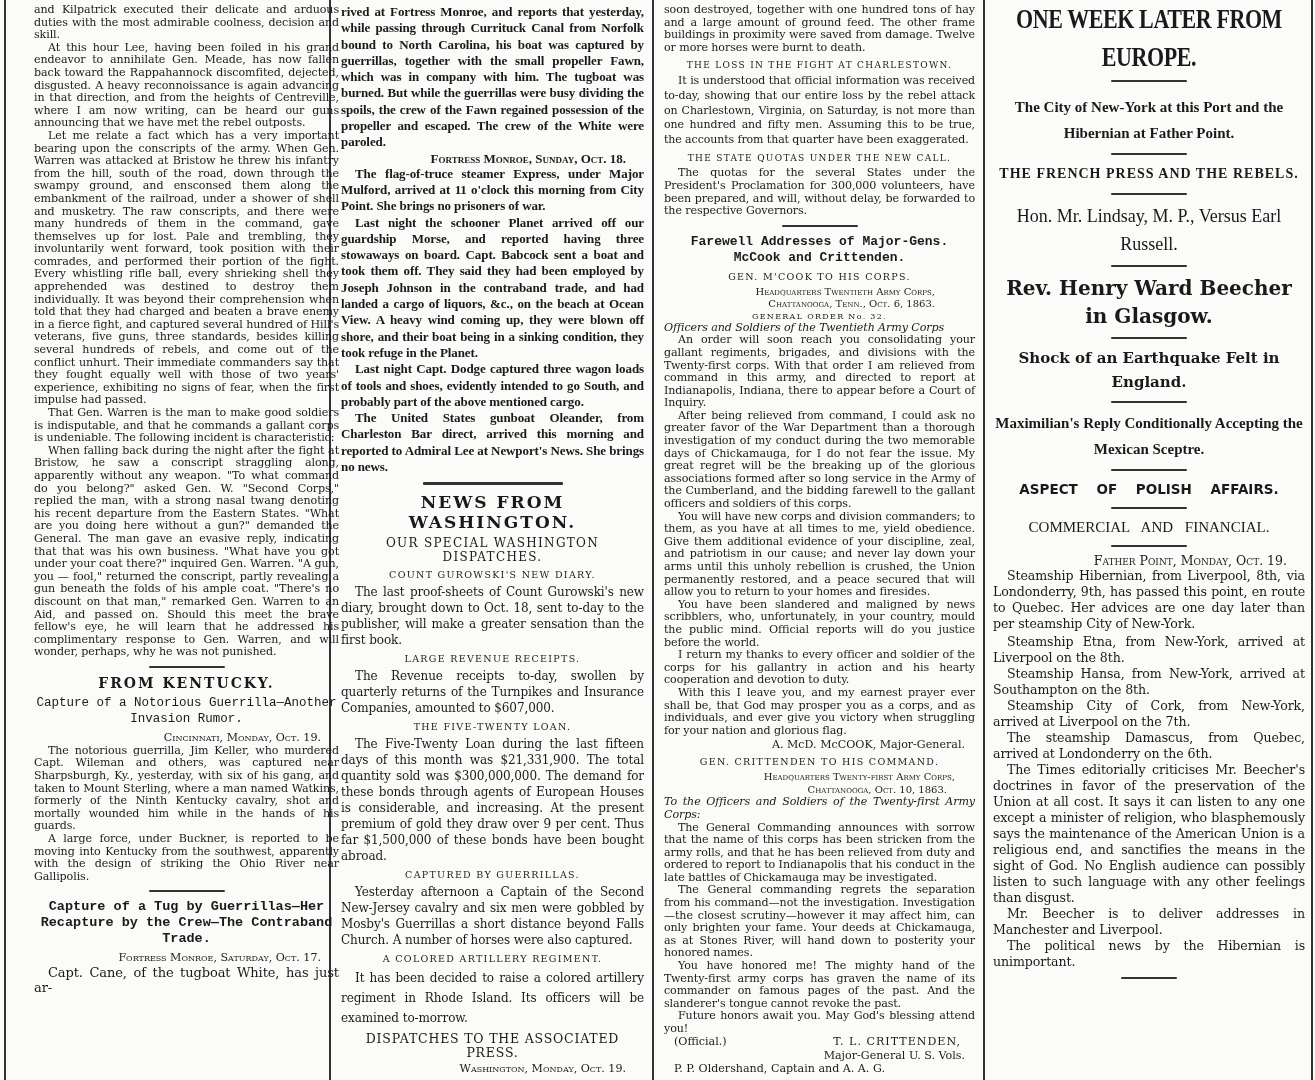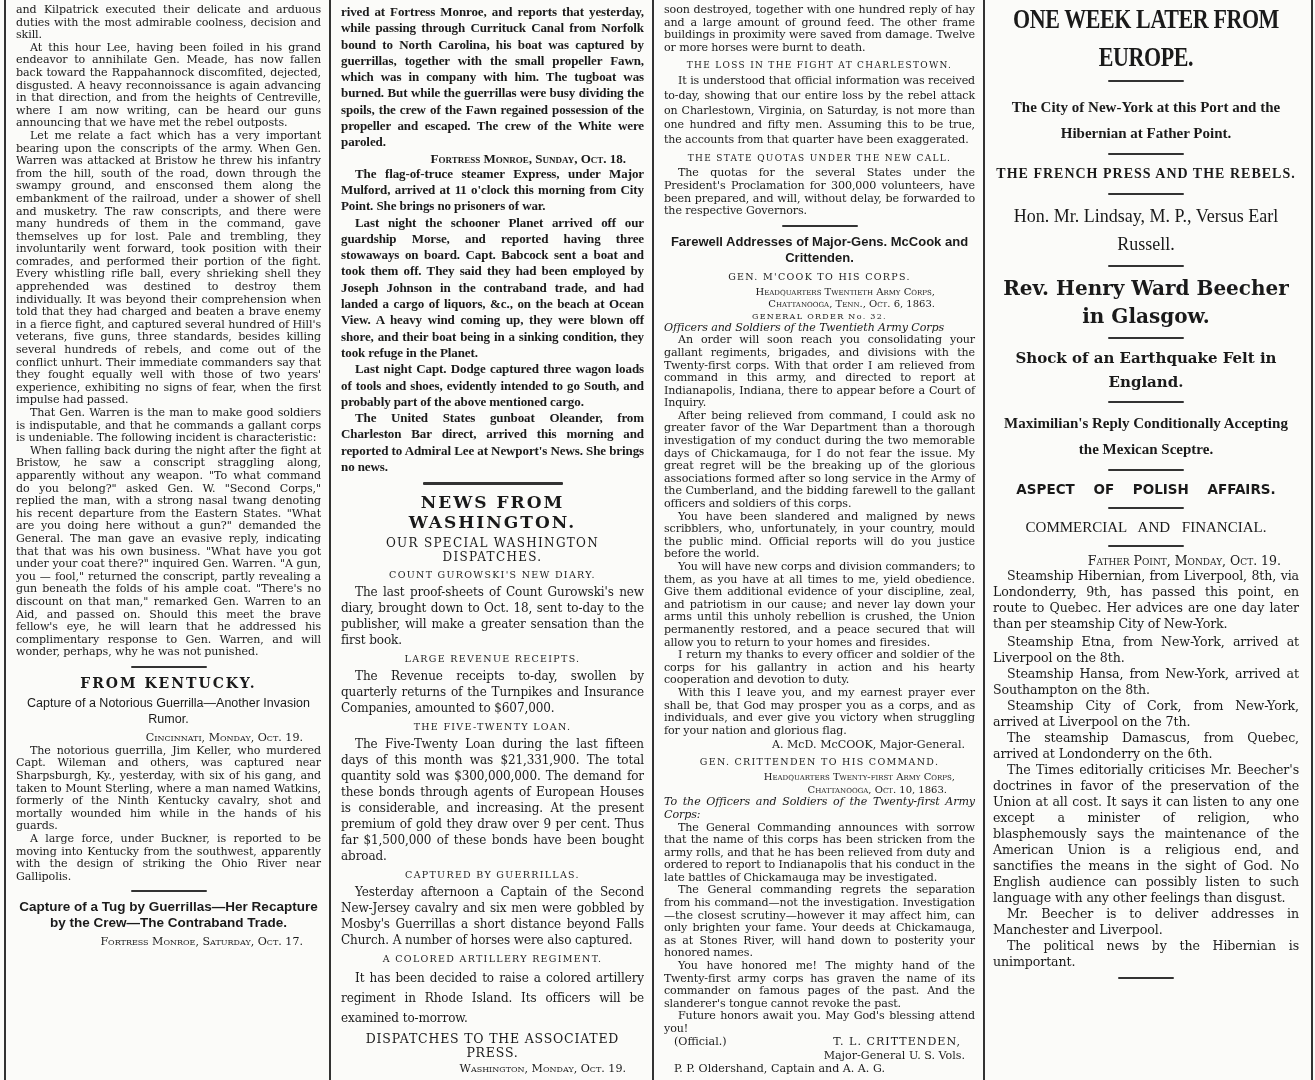--- a/index.html
+++ b/index.html
@@ -7,52 +7,53 @@
   .page { position:absolute; inset:0; background:#fbfbf9; }
   .col { position:absolute; top:0; height:1080px; box-sizing:border-box; padding:4px 8px 0 10px; overflow:hidden; }
   .rule { position:absolute; top:0; width:2px; background:#333; }
   .p { font-size:11.1px; line-height:12.6px; text-align:justify; margin:0; text-indent:14px; letter-spacing:-0.1px; }
   .p.noind { text-indent:0; }
   .dl { font-size:11.1px; line-height:13px; text-align:right; margin:1px 18px 1px 0; font-variant:small-caps; }
   .sub { font-size:10.5px; line-height:14px; text-align:center; letter-spacing:1.3px; margin:4px 0 2px; font-family:"DejaVu Serif", serif; }
   .sig { font-size:11.1px; line-height:12.6px; margin:0; }
   .h1 { font-family:"Liberation Serif", serif; font-weight:bold; text-align:center; margin:4px 0; }
   .h1.wide { font-size:17px; letter-spacing:2px; font-family:"DejaVu Serif", serif; }
-  .hdeck { font-family:Liberation Sans, sans-serif; font-weight:bold; text-align:center; font-size:14px; line-height:16px; margin:4px 0; }
+  .hdeck { font-family:Liberation Mono, monospace; font-weight:bold; text-align:center; font-size:14px; line-height:16px; margin:4px 0; }
   .dash { width:76px; height:2px; background:#333; margin:7px auto; border-radius:1px; }
   .ital { font-style:italic; }
   .sc { font-variant:small-caps; }
   .eu-head { font-family:"Liberation Serif", serif; text-align:center; font-weight:bold; margin:0; }
 </style>
 </head>
 <body>
 
 <div class="page">
 
   <div class="rule" style="left:4px;height:1080px;"></div>
   <div class="rule" style="left:329px;height:1080px;"></div>
   <div class="rule" style="left:652px;height:1080px;"></div>
   <div class="rule" style="left:983px;height:1080px;"></div>
   <div class="rule" style="left:1311px;height:1080px;"></div>
 
-  <div class="col" style="left:6px;width:323px;">
+  <div class="col" style="left:24px;width:323px;">
     <p class="p noind">and Kilpatrick executed their delicate and arduous duties with the most admirable coolness, decision and skill.</p>
     <p class="p">At this hour Lee, having been foiled in his grand endeavor to annihilate Gen. Meade, has now fallen back toward the Rappahannock discomfited, dejected, disgusted. A heavy reconnoissance is again advancing in that direction, and from the heights of Centreville, where I am now writing, can be heard our guns announcing that we have met the rebel outposts.</p>
     <p class="p">Let me relate a fact which has a very important bearing upon the conscripts of the army. When Gen. Warren was attacked at Bristow he threw his infantry from the hill, south of the road, down through the swampy ground, and ensconsed them along the embankment of the railroad, under a shower of shell and musketry. The raw conscripts, and there were many hundreds of them in the command, gave themselves up for lost. Pale and trembling, they involuntarily went forward, took position with their comrades, and performed their portion of the fight. Every whistling rifle ball, every shrieking shell they apprehended was destined to destroy them individually. It was beyond their comprehension when told that they had charged and beaten a brave enemy in a fierce fight, and captured several hundred of Hill's veterans, five guns, three standards, besides killing several hundreds of rebels, and come out of the conflict unhurt. Their immediate commanders say that they fought equally well with those of two years' experience, exhibiting no signs of fear, when the first impulse had passed.</p>
     <p class="p">That Gen. Warren is the man to make good soldiers is indisputable, and that he commands a gallant corps is undeniable. The following incident is characteristic:</p>
     <p class="p">When falling back during the night after the fight at Bristow, he saw a conscript straggling along, apparently without any weapon. "To what command do you belong?" asked Gen. W. "Second Corps," replied the man, with a strong nasal twang denoting his recent departure from the Eastern States. "What are you doing here without a gun?" demanded the General. The man gave an evasive reply, indicating that that was his own business. "What have you got under your coat there?" inquired Gen. Warren. "A gun, you — fool," returned the conscript, partly revealing a gun beneath the folds of his ample coat. "There's no discount on that man," remarked Gen. Warren to an Aid, and passed on. Should this meet the brave fellow's eye, he will learn that he addressed his complimentary response to Gen. Warren, and will wonder, perhaps, why he was not punished.</p>
     <div class="dash"></div>
     <div class="h1 wide" style="font-size:14px;">FROM KENTUCKY.</div>
     <div class="hdeck" style="font-size:12.5px;font-weight:normal;">Capture of a Notorious Guerrilla—Another Invasion Rumor.</div>
     <div class="dl">Cincinnati, Monday, Oct. 19.</div>
     <p class="p">The notorious guerrilla, Jim Keller, who murdered Capt. Wileman and others, was captured near Sharpsburgh, Ky., yesterday, with six of his gang, and taken to Mount Sterling, where a man named Watkins, formerly of the Ninth Kentucky cavalry, shot and mortally wounded him while in the hands of his guards.</p>
     <p class="p">A large force, under Buckner, is reported to be moving into Kentucky from the southwest, apparently with the design of striking the Ohio River near Gallipolis.</p>
     <div class="dash"></div>
     <div class="hdeck" style="font-size:13.5px;">Capture of a Tug by Guerrillas—Her Recapture by the Crew—The Contraband Trade.</div>
     <div class="dl">Fortress Monroe, Saturday, Oct. 17.</div>
+    <p class="p" style="font-size:13px;line-height:15px;">Capt. Cane, of the tugboat White, has just ar-</p>
   </div>
 
   <div class="col" style="left:331px;width:321px;">
     <p class="p noind" style="font-size:13px;line-height:16.3px;font-weight:bold;font-family:'Liberation Serif',serif;">rived at Fortress Monroe, and reports that yesterday, while passing through Currituck Canal from Norfolk bound to North Carolina, his boat was captured by guerrillas, together with the small propeller Fawn, which was in company with him. The tugboat was burned. But while the guerrillas were busy dividing the spoils, the crew of the Fawn regained possession of the propeller and escaped. The crew of the White were paroled.</p>
     <div class="dl" style="font-size:13px;font-weight:bold;font-family:'Liberation Serif',serif;">Fortress Monroe, Sunday, Oct. 18.</div>
     <p class="p" style="font-size:13px;line-height:16.3px;font-weight:bold;font-family:'Liberation Serif',serif;">The flag-of-truce steamer Express, under Major Mulford, arrived at 11 o'clock this morning from City Point. She brings no prisoners of war.</p>
     <p class="p" style="font-size:13px;line-height:16.3px;font-weight:bold;font-family:'Liberation Serif',serif;">Last night the schooner Planet arrived off our guardship Morse, and reported having three stowaways on board. Capt. Babcock sent a boat and took them off. They said they had been employed by Joseph Johnson in the contraband trade, and had landed a cargo of liquors, &amp;c., on the beach at Ocean View. A heavy wind coming up, they were blown off shore, and their boat being in a sinking condition, they took refuge in the Planet.</p>
     <p class="p" style="font-size:13px;line-height:16.3px;font-weight:bold;font-family:'Liberation Serif',serif;">Last night Capt. Dodge captured three wagon loads of tools and shoes, evidently intended to go South, and probably part of the above mentioned cargo.</p>
     <p class="p" style="font-size:13px;line-height:16.3px;font-weight:bold;font-family:'Liberation Serif',serif;">The United States gunboat Oleander, from Charleston Bar direct, arrived this morning and reported to Admiral Lee at Newport's News. She brings no news.</p>
     <div class="dash" style="width:140px;height:3px;"></div>
@@ -68,57 +69,57 @@
     <p class="p" style="font-size:12px;line-height:16px;">Yesterday afternoon a Captain of the Second New-Jersey cavalry and six men were gobbled by Mosby's Guerrillas a short distance beyond Falls Church. A number of horses were also captured.</p>
     <div class="sub" style="font-size:9.5px;">A COLORED ARTILLERY REGIMENT.</div>
     <p class="p" style="font-size:12px;line-height:20px;">It has been decided to raise a colored artillery regiment in Rhode Island. Its officers will be examined to-morrow.</p>
     <div class="sub" style="font-size:12.5px;letter-spacing:0.8px;">DISPATCHES TO THE ASSOCIATED PRESS.</div>
     <div class="dl">Washington, Monday, Oct. 19.</div>
     <div class="sub" style="font-size:9.5px;">SERIOUS CONFLAGRATION.</div>
 
   </div>
 
   <div class="col" style="left:654px;width:329px;">
-    <p class="p noind">soon destroyed, together with one hundred reply of hay and a large amount of ground feed. The other frame buildings in proximity were saved from damage. Twelve or more horses were burnt to death.</p>
+    <p class="p noind">soon destroyed, together with one hundred tons of hay and a large amount of ground feed. The other frame buildings in proximity were saved from damage. Twelve or more horses were burnt to death.</p>
     <div class="sub" style="font-size:9px;">THE LOSS IN THE FIGHT AT CHARLESTOWN.</div>
     <p class="p" style="font-size:11px;line-height:14.6px;">It is understood that official information was received to-day, showing that our entire loss by the rebel attack on Charlestown, Virginia, on Saturday, is not more than one hundred and fifty men. Assuming this to be true, the accounts from that quarter have been exaggerated.</p>
     <div class="sub" style="font-size:9px;">THE STATE QUOTAS UNDER THE NEW CALL.</div>
     <p class="p">The quotas for the several States under the President's Proclamation for 300,000 volunteers, have been prepared, and will, without delay, be forwarded to the respective Governors.</p>
     <div class="dash"></div>
     <div class="hdeck" style="font-size:13px;">Farewell Addresses of Major-Gens. McCook and Crittenden.</div>
     <div class="sub" style="font-size:9.5px;">GEN. M'COOK TO HIS CORPS.</div>
     <div class="dl sc" style="font-size:10px;line-height:11.5px;margin-right:40px;">Headquarters Twentieth Army Corps,</div>
     <div class="dl sc" style="font-size:10px;line-height:11.5px;margin-right:40px;">Chattanooga, Tenn., Oct. 6, 1863.</div>
     <div class="sub" style="font-size:8px;margin:0;line-height:11px;">GENERAL ORDER No. 32.</div>
     <p class="p noind ital">Officers and Soldiers of the Twentieth Army Corps</p>
     <p class="p">An order will soon reach you consolidating your gallant regiments, brigades, and divisions with the Twenty-first corps. With that order I am relieved from command in this army, and directed to report at Indianapolis, Indiana, there to appear before a Court of Inquiry.</p>
     <p class="p">After being relieved from command, I could ask no greater favor of the War Department than a thorough investigation of my conduct during the two memorable days of Chickamauga, for I do not fear the issue. My great regret will be the breaking up of the glorious associations formed after so long service in the Army of the Cumberland, and the bidding farewell to the gallant officers and soldiers of this corps.</p>
+    <p class="p">You will have new corps and division commanders; to them, as you have at all times to me, yield obedience. Give them additional evidence of your discipline, zeal, and patriotism in our cause; and never lay down your arms until this unholy rebellion is crushed, the Union permanently restored, and a peace secured that will allow you to return to your homes and firesides.</p>
     <p class="p">You have been slandered and maligned by news scribblers, who, unfortunately, in your country, mould the public mind. Official reports will do you justice before the world.</p>
-    <p class="p">You will have new corps and division commanders; to them, as you have at all times to me, yield obedience. Give them additional evidence of your discipline, zeal, and patriotism in our cause; and never lay down your arms until this unholy rebellion is crushed, the Union permanently restored, and a peace secured that will allow you to return to your homes and firesides.</p>
     <p class="p">I return my thanks to every officer and soldier of the corps for his gallantry in action and his hearty cooperation and devotion to duty.</p>
     <p class="p">With this I leave you, and my earnest prayer ever shall be, that God may prosper you as a corps, and as individuals, and ever give you victory when struggling for your nation and glorious flag.</p>
     <div class="dl" style="font-variant:normal;margin-right:10px;">A. McD. McCOOK, Major-General.</div>
     <div class="sub" style="font-size:9.5px;">GEN. CRITTENDEN TO HIS COMMAND.</div>
     <div class="dl sc" style="font-size:10px;line-height:11.5px;margin-right:20px;">Headquarters Twenty-first Army Corps,</div>
     <div class="dl sc" style="font-size:10px;line-height:11.5px;margin-right:28px;">Chattanooga, Oct. 10, 1863.</div>
     <p class="p noind ital">To the Officers and Soldiers of the Twenty-first Army Corps:</p>
     <p class="p">The General Commanding announces with sorrow that the name of this corps has been stricken from the army rolls, and that he has been relieved from duty and ordered to report to Indianapolis that his conduct in the late battles of Chickamauga may be investigated.</p>
     <p class="p">The General commanding regrets the separation from his command—not the investigation. Investigation—the closest scrutiny—however it may affect him, can only brighten your fame. Your deeds at Chickamauga, as at Stones River, will hand down to posterity your honored names.</p>
     <p class="p">You have honored me! The mighty hand of the Twenty-first army corps has graven the name of its commander on famous pages of the past. And the slanderer's tongue cannot revoke the past.</p>
     <p class="p">Future honors await you. May God's blessing attend you!</p>
     <div style="display:flex;justify-content:space-between;padding:0 14px 0 10px;">
       <span class="sig">(Official.)</span>
       <span class="sig" style="letter-spacing:1px;">T. L. CRITTENDEN,</span>
     </div>
     <div class="dl" style="font-variant:normal;margin-right:10px;">Major-General U. S. Vols.</div>
     <p class="sig" style="padding-left:10px;">P. P. Oldershand, Captain and A. A. G.</p>
 
   </div>
 
-  <div class="col" style="left:985px;width:326px;padding-left:8px;padding-right:12px;">
+  <div class="col" style="left:985px;width:326px;padding-left:8px;padding-right:6px;">
     <div class="eu-head" style="font-size:22px;line-height:30px;margin-top:4px;transform:scaleY(1.25);letter-spacing:-0.4px;">ONE WEEK LATER FROM EUROPE.</div>
     <div class="dash" style="margin:12px auto;"></div>
     <div class="eu-head" style="font-size:15px;line-height:26px;">The City of New-York at this Port and the Hibernian at Father Point.</div>
     <div class="dash"></div>
     <div class="eu-head" style="font-size:14px;letter-spacing:1px;line-height:24px;">THE FRENCH PRESS AND THE REBELS.</div>
     <div class="dash"></div>
     <div class="eu-head" style="font-size:18px;font-weight:normal;line-height:28px;">Hon. Mr. Lindsay, M. P., Versus Earl Russell.</div>
     <div class="dash"></div>
     <div class="eu-head" style="font-size:20px;line-height:28px;font-family:'DejaVu Serif',serif;">Rev. Henry Ward Beecher in Glasgow.</div>
     <div class="dash"></div>

